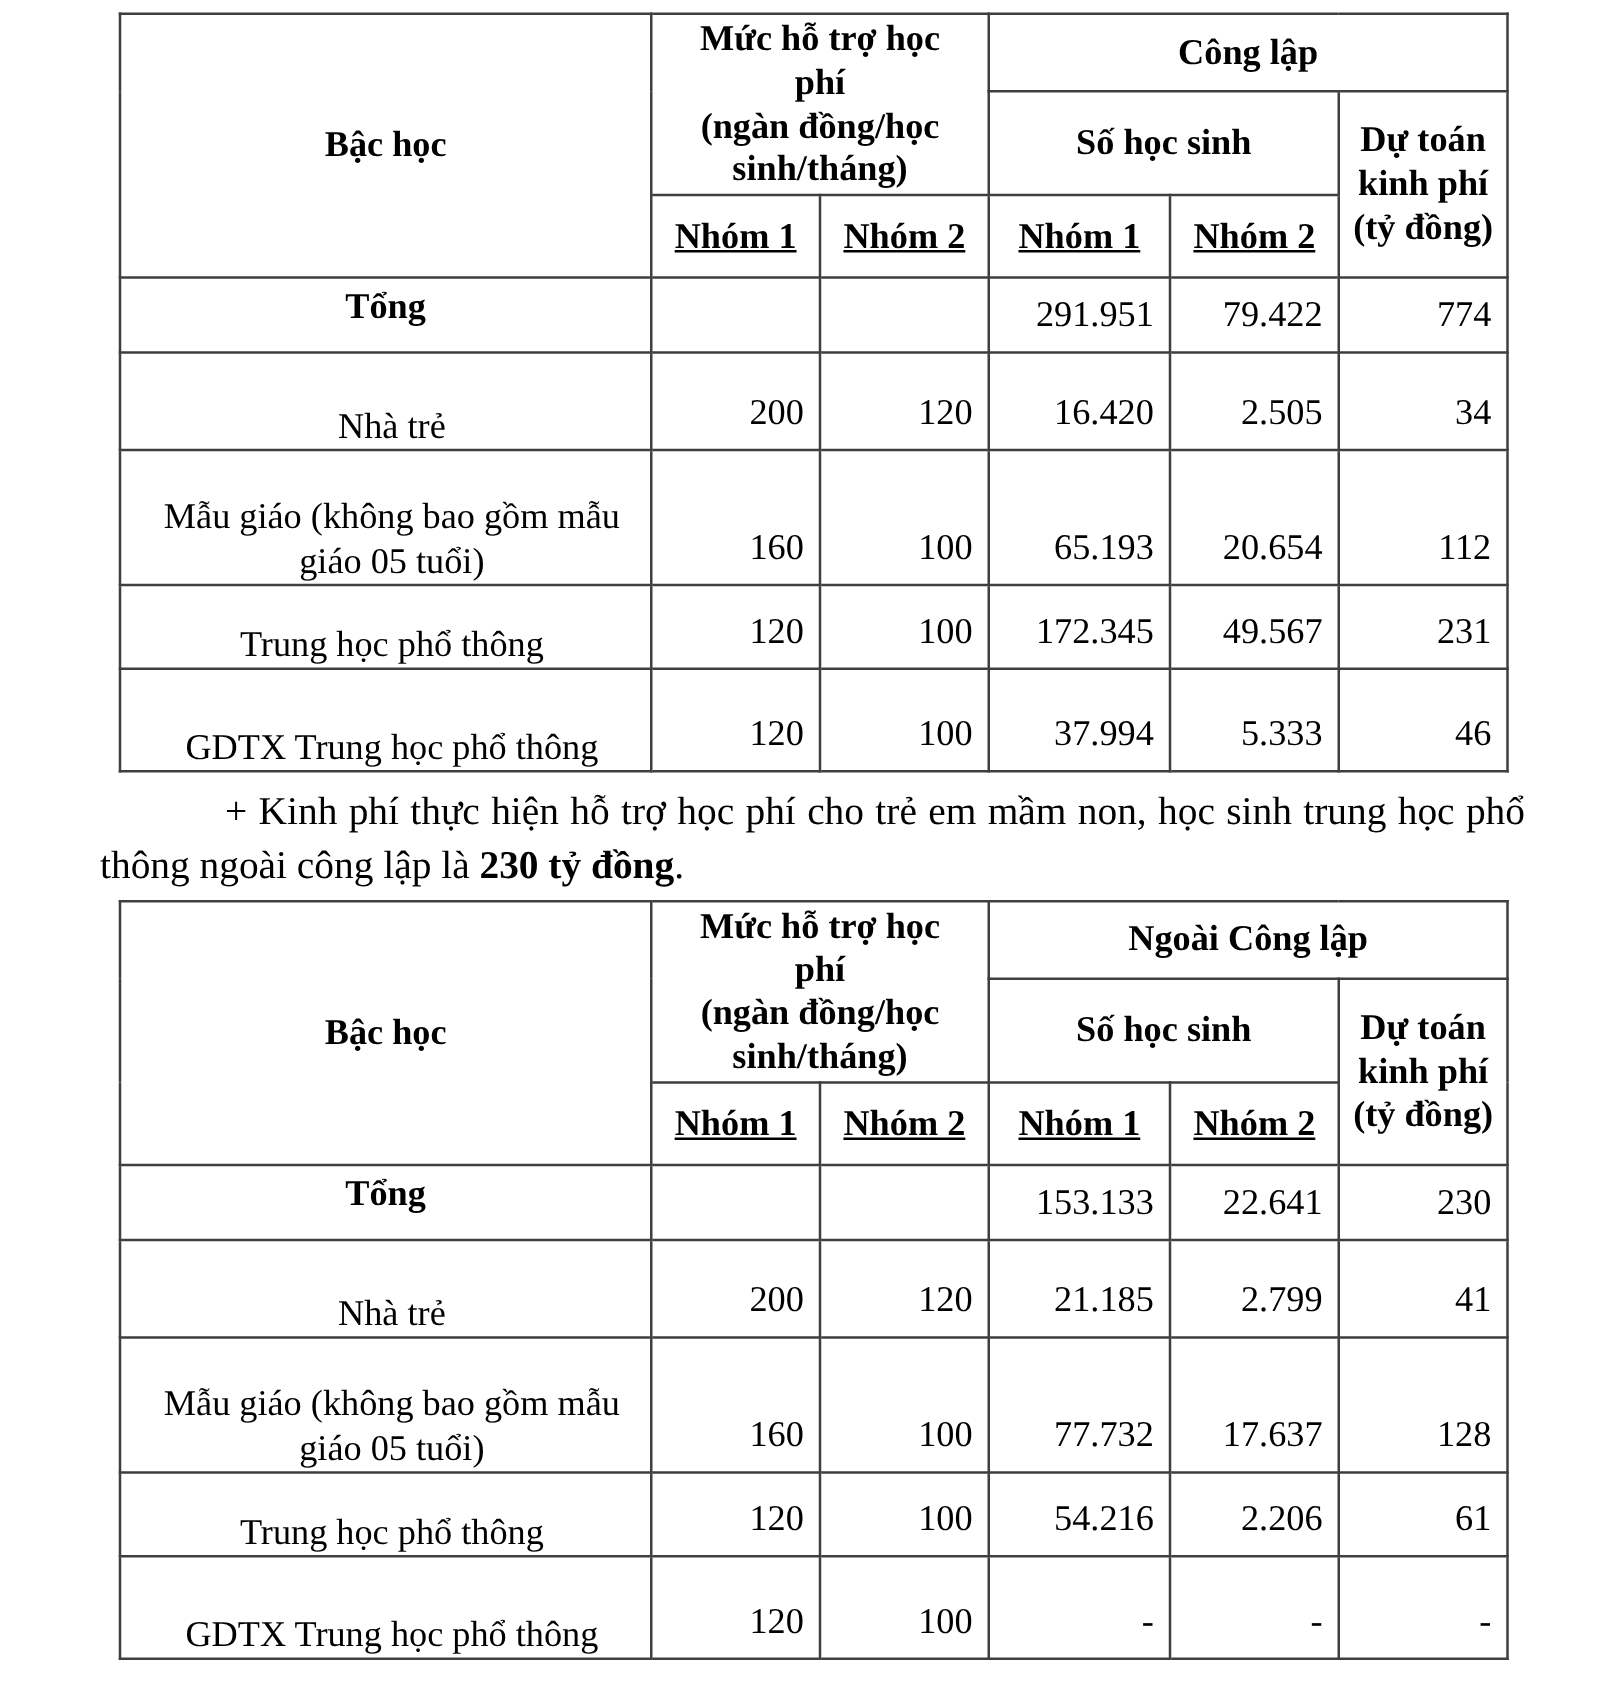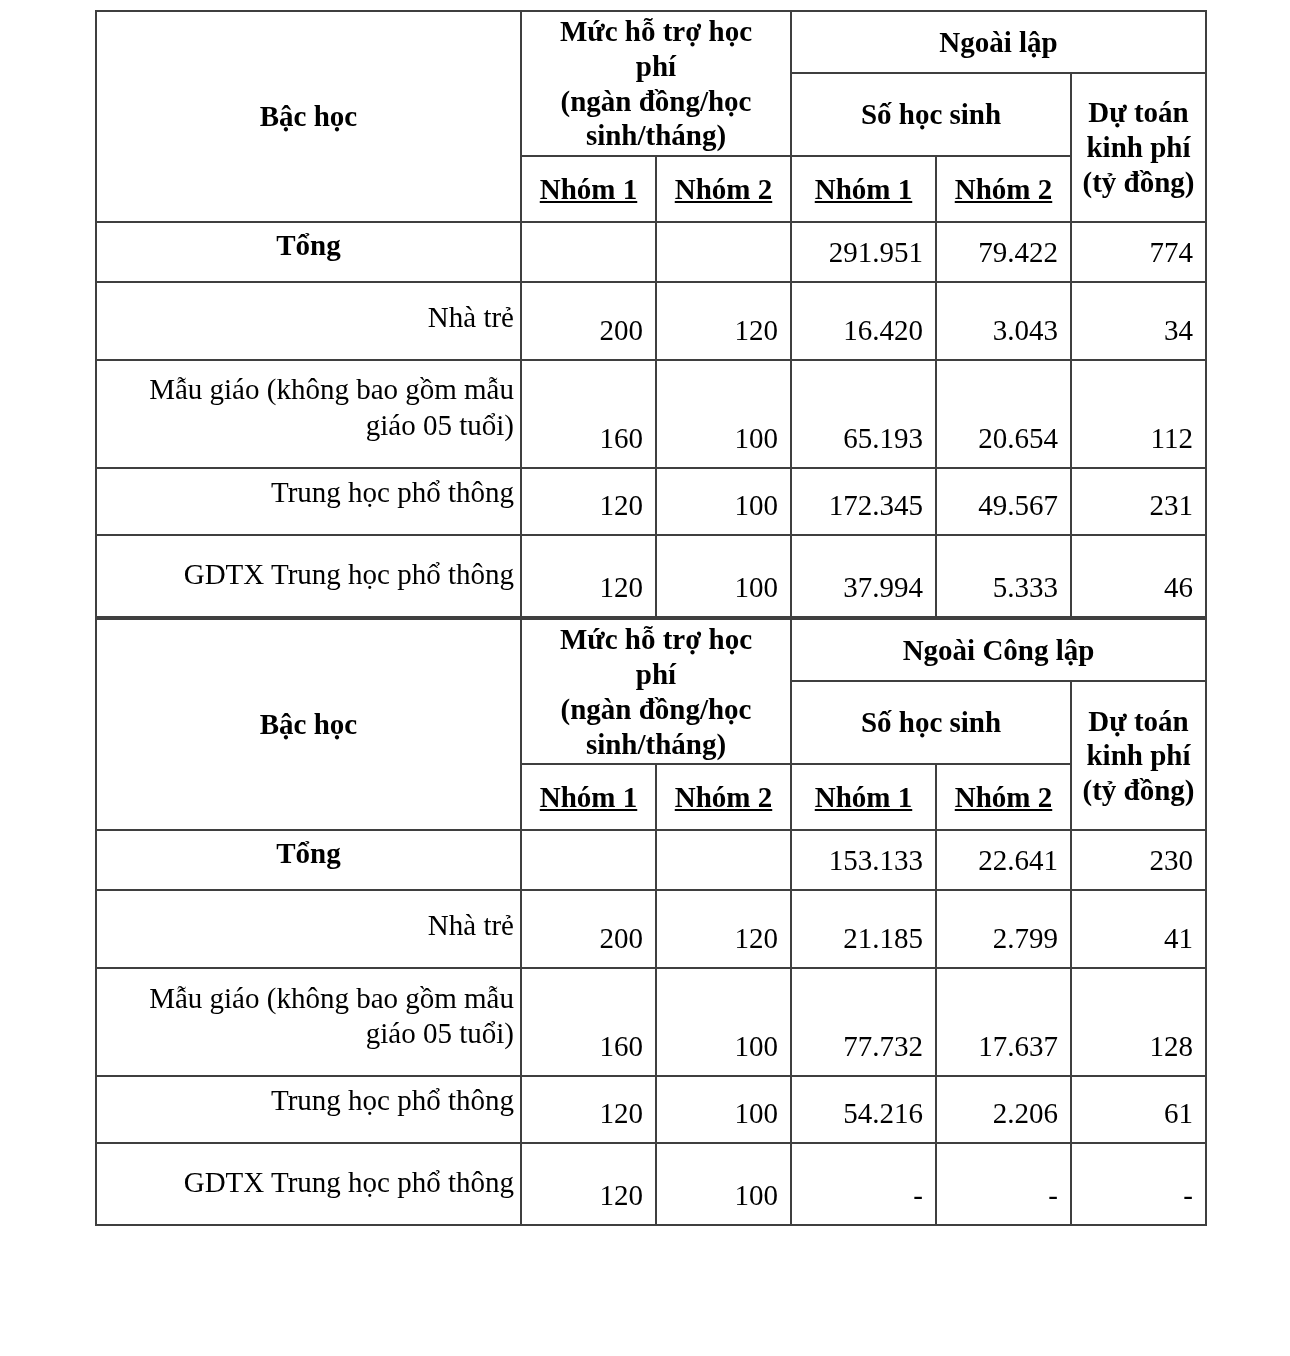--- a/index.html
+++ b/index.html
@@ -41,23 +41,23 @@
   tr.hr1 { height: 62px; }
   tr.hr2 { height: 76px; }
   tr.hr3 { height: 66px; text-decoration: underline; }
   tr.br-total { height: 60px; }
   tr.br-a { height: 78px; }
   tr.br-b { height: 108px; }
   tr.br-c { height: 67px; }
   tr.br-d { height: 82px; }
 
   td.cell-label {
-    text-align: right;
+    text-align: center;
     vertical-align: bottom;
-    padding: 0 6px 24px 16px;
+    padding: 0 6px 0 16px;
     line-height: 1.22;
   }
   td.cell-num {
     text-align: right;
     vertical-align: bottom;
     padding: 0 12px 12px 4px;
   }
   td.total-label {
     text-align: center;
     vertical-align: middle;
@@ -92,21 +92,21 @@
       </colgroup>
     <thead>
       <tr class="hr1">
         <th rowspan="3">Bậc học</th>
         <th colspan="2" rowspan="2">
           <div class="hdr-narrow">
             <div>Mức hỗ trợ học phí</div>
             <div>(ngàn đồng/học sinh/tháng)</div>
           </div>
         </th>
-        <th colspan="3">Ngoài lập</th>
+        <th colspan="3">Công lập</th>
       </tr>
       <tr class="hr2">
         <th colspan="2">Số học sinh</th>
         <th rowspan="2">
           <div class="hdr-budget">Dự toán kinh phí (tỷ đồng)</div>
         </th>
       </tr>
       <tr class="hr3">
         <th>Nhóm 1</th>
         <th>Nhóm 2</th>
@@ -121,21 +121,21 @@
         <td class="cell-num total-num"></td>
         <td class="cell-num total-num">291.951</td>
         <td class="cell-num total-num">79.422</td>
         <td class="cell-num total-num">774</td>
       </tr>
       <tr class="br-a">
         <td class="cell-label">Nhà trẻ</td>
         <td class="cell-num">200</td>
         <td class="cell-num">120</td>
         <td class="cell-num">16.420</td>
-        <td class="cell-num">3.043</td>
+        <td class="cell-num">2.505</td>
         <td class="cell-num">34</td>
       </tr>
       <tr class="br-b">
         <td class="cell-label">Mẫu giáo (không bao gồm mẫu giáo 05 tuổi)</td>
         <td class="cell-num">160</td>
         <td class="cell-num">100</td>
         <td class="cell-num">65.193</td>
         <td class="cell-num">20.654</td>
         <td class="cell-num">112</td>
       </tr>
@@ -151,20 +151,21 @@
         <td class="cell-label">GDTX Trung học phổ thông</td>
         <td class="cell-num">120</td>
         <td class="cell-num">100</td>
         <td class="cell-num">37.994</td>
         <td class="cell-num">5.333</td>
         <td class="cell-num">46</td>
       </tr>
     </tbody>
   </table>
 
+  <p class="between-para"><span>+ Kinh phí thực hiện hỗ trợ học phí cho trẻ em mầm non, học sinh trung học phổ thông ngoài công lập là </span><span class="bold">230 tỷ đồng</span><span>.</span></p>
 
   <table class="fee-table">
     <colgroup>
         <col class="c1">
         <col class="c2">
         <col class="c3">
         <col class="c4">
         <col class="c5">
         <col class="c6">
       </colgroup>

